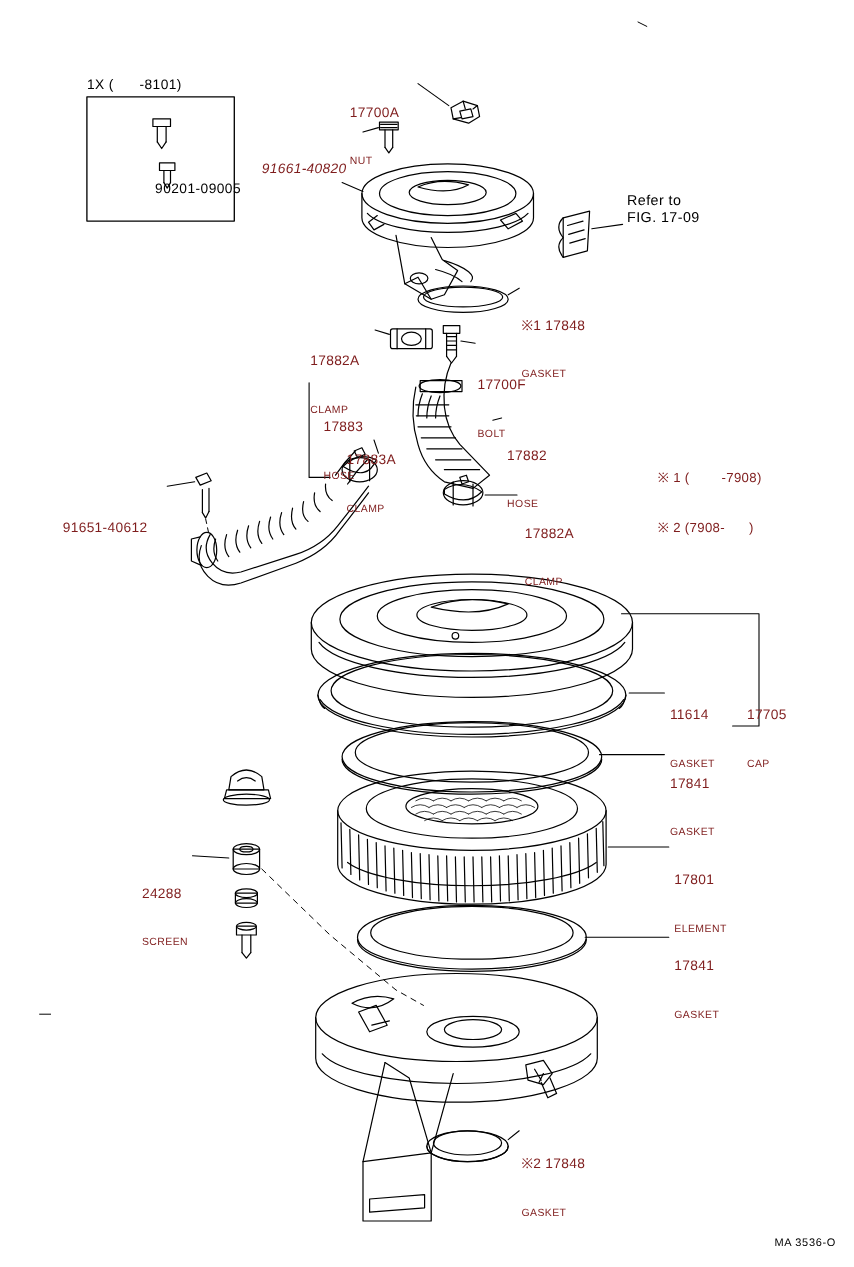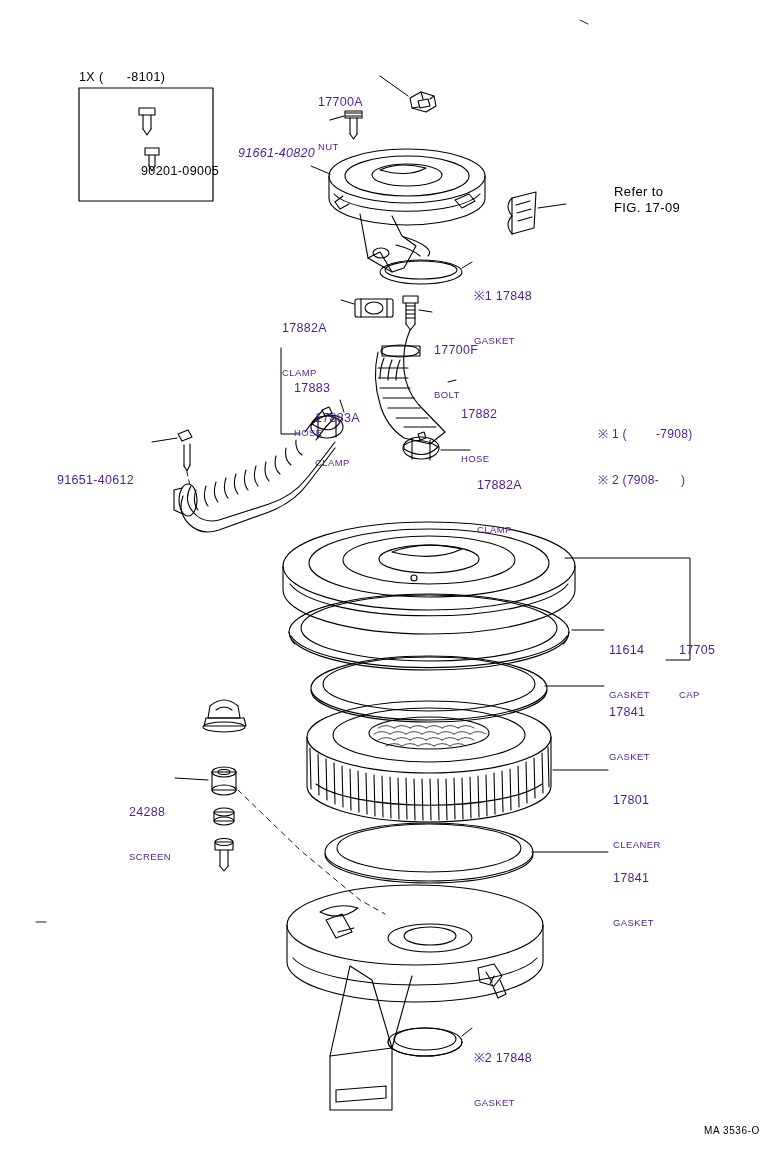--- a/index.html
+++ b/index.html
@@ -20,21 +20,21 @@
   #sheet svg.art {
     position: absolute;
     left: 0;
     top: 0;
     width: 776px;
     height: 1152px;
   }
   .lbl {
     position: absolute;
     font-family: "Liberation Sans", sans-serif;
-    color: #4c1d95;
+    color: #7f1d1d;
     white-space: pre;
     line-height: 1.05;
   }
   .lbl .pn {
     display: block;
     font-size: 12.5px;
     letter-spacing: 0.3px;
   }
   .lbl .nm {
     display: block;
@@ -303,21 +303,21 @@
       <path d="M538 208 L566 204" stroke-width="1"></path>
 
       <path d="M580 20 L588 24" stroke-width="0.9"></path>
       <path d="M36 922 L46 922" stroke-width="0.9"></path>
     </g>
   </svg>
 
   <div class="boxlbl" style="left:79px; top:70px;">1X (      -8101)</div>
   <div class="boxlbl" style="left:98px; top:164px;margin-left:43px;">90201-09005</div>
 
-  <div class="refer" style="left:570px; top:184px;margin-left:44px;">Refer to
+  <div class="refer" style="left:570px; top:174px;">Refer to
 FIG. 17-09</div>
 
   <div class="lbl" style="left:598px; top:394px;">
     <span class="note-line">※ 1 (        -7908)</span>
     <span class="note-line">※ 2 (7908-      )</span>
   </div>
 
   <div class="lbl" style="left:318px; top:62px;">
     <span class="pn">17700A</span>
     <span class="nm">NUT</span>
@@ -382,21 +382,21 @@
     <span class="nm">GASKET</span>
   </div>
 
   <div class="lbl" style="left:129px; top:772px;">
     <span class="pn">24288</span>
     <span class="nm">SCREEN</span>
   </div>
 
   <div class="lbl" style="left:613px; top:760px;">
     <span class="pn">17801</span>
-    <span class="nm">CLEANER</span>
+    <span class="nm">ELEMENT</span>
   </div>
 
   <div class="lbl" style="left:613px; top:838px;">
     <span class="pn">17841</span>
     <span class="nm">GASKET</span>
   </div>
 
   <div class="lbl" style="left:474px; top:1018px;">
     <span class="pn">※2 17848</span>
     <span class="nm">GASKET</span>

